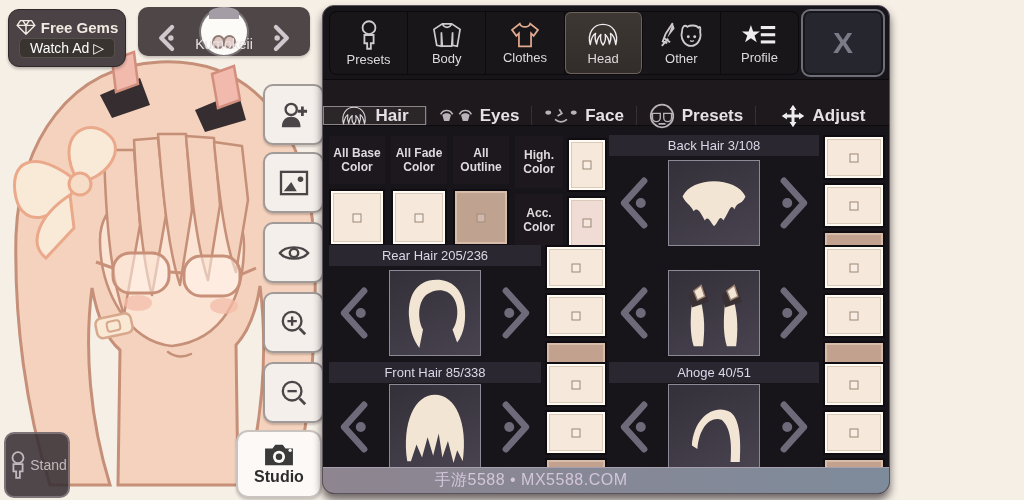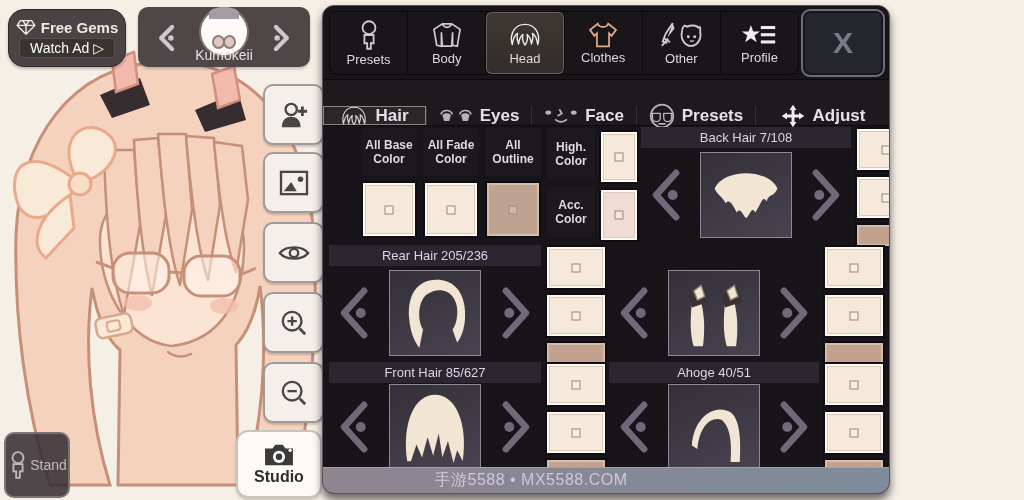--- a/index.html
+++ b/index.html
@@ -1,29 +1,29 @@
 <!DOCTYPE html>
 <html><head>
 <meta charset="utf-8">
 <style>
   html,body{margin:0;padding:0;}
   body{width:1024px;height:500px;position:relative;overflow:hidden;
        background:#f6efe6;font-family:"Liberation Sans",sans-serif;
        -webkit-font-smoothing:antialiased;}
   
   #character{position:absolute;left:0;top:0;width:322px;height:500px;}
-  .pill{position:absolute;border-radius:16px;}
+  .pill{position:absolute;border-radius:11px;}
   #free-gems{left:8px;top:9px;width:116px;height:56px;background:#4a4244;
      border:1px solid #2d292b;box-shadow:0 2px 3px rgba(0,0,0,.25);
      display:flex;flex-direction:column;align-items:center;justify-content:center;gap:2px;}
   #free-gems .row1{display:flex;align-items:center;gap:5px;color:#f2eae2;
      font-weight:bold;font-size:15px;}
   #watch-ad{background:#39342f;border-radius:5px;color:#fdfdfd;font-weight:normal;
      font-size:14px;padding:1px 10px;border:1px solid #55504c;cursor:pointer;}
-  #selector{left:138px;top:7px;width:172px;height:60px;background:#4f4648;
+  #selector{left:138px;top:7px;width:172px;height:49px;background:#4f4648;
      border-radius:10px;box-shadow:0 2px 3px rgba(0,0,0,.2);}
   #selector .name{position:absolute;left:0;right:0;bottom:4px;text-align:center;
      color:#eae2e4;font-size:14px;}
   .sel-chev{position:absolute;top:14px;width:24px;height:34px;color:#cfc8cc;}
   #avatar{position:absolute;left:63px;top:2px;width:46px;height:46px;border-radius:50%;
      background:#fdfbf8;box-shadow:0 0 0 2px rgba(255,255,255,.25);}
   #avatar::before{content:"";position:absolute;left:8px;top:-2px;right:8px;height:12px;
      border-radius:50% 50% 0 0;background:#a49da5;}
   #avatar .eye{position:absolute;top:26px;width:9px;height:10px;border-radius:50%;
      background:#e0c9c2;border:2px solid #8f7a74;}
@@ -55,21 +55,21 @@
      color:#7b7b88;font-size:30px;font-weight:bold;display:flex;align-items:center;
      justify-content:center;cursor:pointer;}
   #subtabs{position:absolute;left:0;top:73px;width:566px;height:45px;background:#1d191d;
      border-top:1px solid #0c0a0c;border-bottom:1px solid #0c0a0c;display:flex;}
   .subtab{display:flex;align-items:center;justify-content:center;gap:7px;color:#e6e1e6;
      font-size:17px;font-weight:bold;border-right:1px solid #363038;cursor:pointer;margin-top:26px;}
   .subtab.selected{background:#2b2628;box-shadow:inset 0 0 0 1px #8d8488;}
   
   .cell{position:absolute;width:278px;height:116px;}
   .c-left{left:6px;}  .c-right{left:286px;width:276px;}
-  .r1{top:118px;margin-left:32px;} .r2{top:236px;} .r3{top:353px;height:110px;}
+  .r1{top:126px;} .r2{top:236px;} .r3{top:353px;height:110px;}
   .sec-header{position:absolute;top:3px;left:0;right:66px;height:21px;background:#2b2731;
      color:#dcd6e6;font-size:13px;display:flex;align-items:center;justify-content:center;}
   .sec-body{position:absolute;top:26px;left:0;right:66px;bottom:0;display:flex;
      align-items:center;justify-content:space-between;padding:0 4px;}
   .chev{width:40px;height:62px;color:#6f6a7a;cursor:pointer;}
   .preview{width:90px;height:84px;background:linear-gradient(155deg,#343039,#48434f);
      border:1px solid #8d8997;display:flex;align-items:center;justify-content:center;cursor:pointer;}
   .swatch-col{position:absolute;top:3px;right:0;width:62px;display:flex;
      flex-direction:column;gap:3px;}
   .swatch{position:relative;background:#f6e9db;border:2px solid #0f0d11;
@@ -219,31 +219,31 @@
           <path d="M7 16 h10 v9 h-3 v6 h-4 v-6 h-3 Z" fill="none" stroke="#cfcacd" stroke-width="2"></path>
         </svg>
       <span>Presets</span>
     </div>
     <div class="tab">
       <svg width="32" height="28" viewBox="0 0 34 30">
           <path d="M12 3 L22 3 L31 9 L28 27 L23 26 L23 12 L22 27 L12 27 L11 12 L11 27 L6 26 L3 9 Z M12 3 C14 8 20 8 22 3" fill="none" stroke="#cfcacd" stroke-width="1.8"></path>
         </svg>
       <span>Body</span>
     </div>
+    <div class="tab">
+      <svg width="30" height="26" viewBox="0 0 34 30">
+          <path d="M11 2 L2 9 L7 16 L10 13 L10 28 L24 28 L24 13 L27 16 L32 9 L23 2 C21 7 13 7 11 2 Z" fill="none" stroke="#e2ab90" stroke-width="2"></path>
+        </svg>
+      <span>Clothes</span>
+    </div>
     <div class="tab selected">
       <svg width="34" height="28" viewBox="0 0 64 48">
           <path d="M8 42 C2 20 14 4 32 4 C50 4 62 20 56 42 C54 30 50 23 46 21 C48 29 46 36 44 41 C43 32 40 26 36 23 C38 32 36 38 32 43 C28 38 26 32 28 23 C24 26 21 32 20 41 C18 36 16 29 18 21 C14 23 10 30 8 42 Z" fill="none" stroke="#efecef" stroke-width="2.6" stroke-linejoin="round"></path>
         </svg>
       <span>Head</span>
-    </div>
-    <div class="tab">
-      <svg width="30" height="26" viewBox="0 0 34 30">
-          <path d="M11 2 L2 9 L7 16 L10 13 L10 28 L24 28 L24 13 L27 16 L32 9 L23 2 C21 7 13 7 11 2 Z" fill="none" stroke="#e2ab90" stroke-width="2"></path>
-        </svg>
-      <span>Clothes</span>
     </div>
     <div class="tab">
       <svg width="42" height="28" viewBox="0 0 46 30">
           <path d="M14 2 L6 14 M6 14 L3 22 L8 24 M2 27 L9 19 M4 18 L11 23" fill="none" stroke="#cfcacd" stroke-width="2"></path>
           <path d="M14 2 L16 8 L8 18" fill="#cfcacd"></path>
           <path d="M24 12 C24 6 27 3 30 6 C33 4 40 4 42 7 C45 4 44 10 44 12 C46 20 40 27 34 27 C28 27 22 20 24 12 Z" fill="none" stroke="#cfcacd" stroke-width="2"></path>
           <circle cx="31" cy="17" r="1.6" fill="#cfcacd"></circle>
           <circle cx="38" cy="17" r="1.6" fill="#cfcacd"></circle>
           <path d="M33 21 q2 2 4 0" fill="none" stroke="#cfcacd" stroke-width="1.5"></path>
         </svg>
@@ -312,21 +312,21 @@
     <div class="swatch marker copt-swatch" style="left:0;top:57px;width:52px;height:53px"></div>
     <div class="swatch marker copt-swatch" style="left:62px;top:57px;width:52px;height:53px"></div>
     <div class="swatch marker copt-swatch" style="left:124px;top:57px;width:52px;height:53px;background:#c0a291;box-shadow:inset 0 0 0 2px #d6bca9"></div>
     <div class="copt-label" style="left:186px;top:4px;width:48px;height:52px">High. Color</div>
     <div class="swatch marker copt-swatch" style="left:238px;top:6px;width:36px;height:50px"></div>
     <div class="copt-label" style="left:186px;top:62px;width:48px;height:52px">Acc. Color</div>
     <div class="swatch marker copt-swatch" style="left:238px;top:64px;width:36px;height:50px;background:#f0dcd4"></div>
   </div>
 
   <div class="cell c-right r1">
-    <div class="sec-header">Back Hair 7/108</div>
+    <div class="sec-header">Back Hair 3/108</div>
     <div class="sec-body">
       <svg class="chev" viewBox="0 0 36 56">
           <path d="M28 8 L10 28 L28 48" fill="none" stroke="currentColor" stroke-width="6" stroke-linecap="round" stroke-linejoin="round"></path>
           <circle cx="25" cy="28" r="4.5" fill="currentColor"></circle>
         </svg>
       <div class="preview">
         <svg width="74" height="62" viewBox="0 0 80 66">
             <path d="M6 26 C16 4 64 4 74 26 C70 36 66 30 62 40 C58 32 56 44 50 52 C46 44 44 56 40 58 C36 54 34 46 30 52 C26 44 22 36 18 42 C14 34 10 34 6 26 Z" fill="#f3e5d3"></path>
           </svg>
       </div>
@@ -392,21 +392,21 @@
         </svg>
     </div>
     <div class="swatch-col">
       <div class="swatch big marker"></div>
       <div class="swatch big marker"></div>
       <div class="swatch small"></div>
     </div>
   </div>
 
   <div class="cell c-left r3">
-    <div class="sec-header">Front Hair 85/627</div>
+    <div class="sec-header">Front Hair 85/338</div>
     <div class="sec-body">
       <svg class="chev" viewBox="0 0 36 56">
           <path d="M28 8 L10 28 L28 48" fill="none" stroke="currentColor" stroke-width="6" stroke-linecap="round" stroke-linejoin="round"></path>
           <circle cx="25" cy="28" r="4.5" fill="currentColor"></circle>
         </svg>
       <div class="preview">
         <svg width="74" height="76" viewBox="0 0 80 82">
             <path d="M10 78 C4 36 18 6 40 6 C62 6 76 36 70 78 L64 66 L60 80 L54 56 L48 74 L44 48 L38 72 L32 52 L26 74 L20 60 L14 78 Z" fill="#f3e5d3"></path>
           </svg>
       </div>

